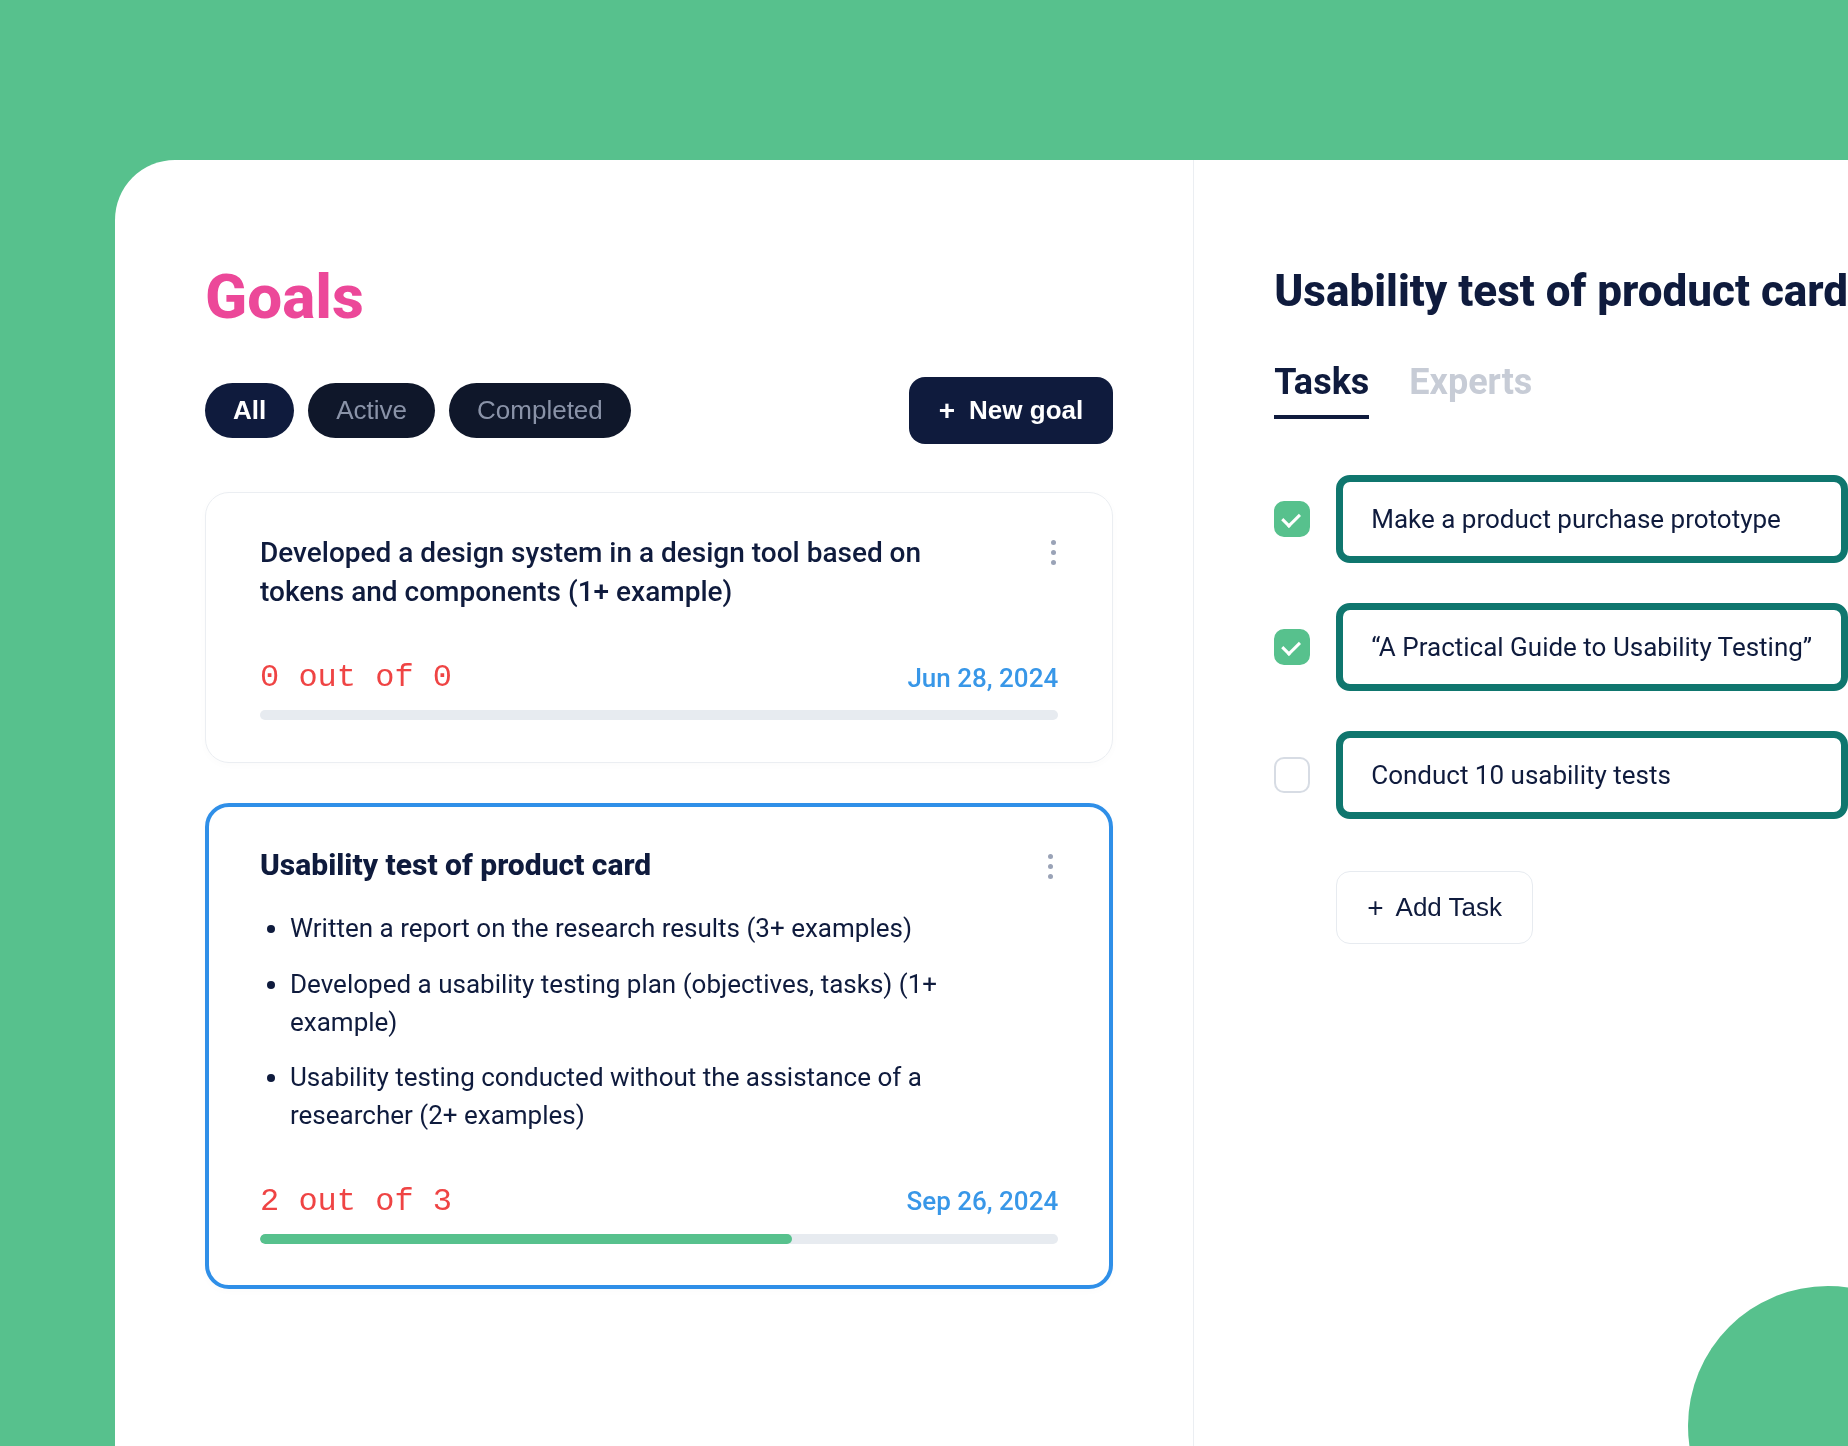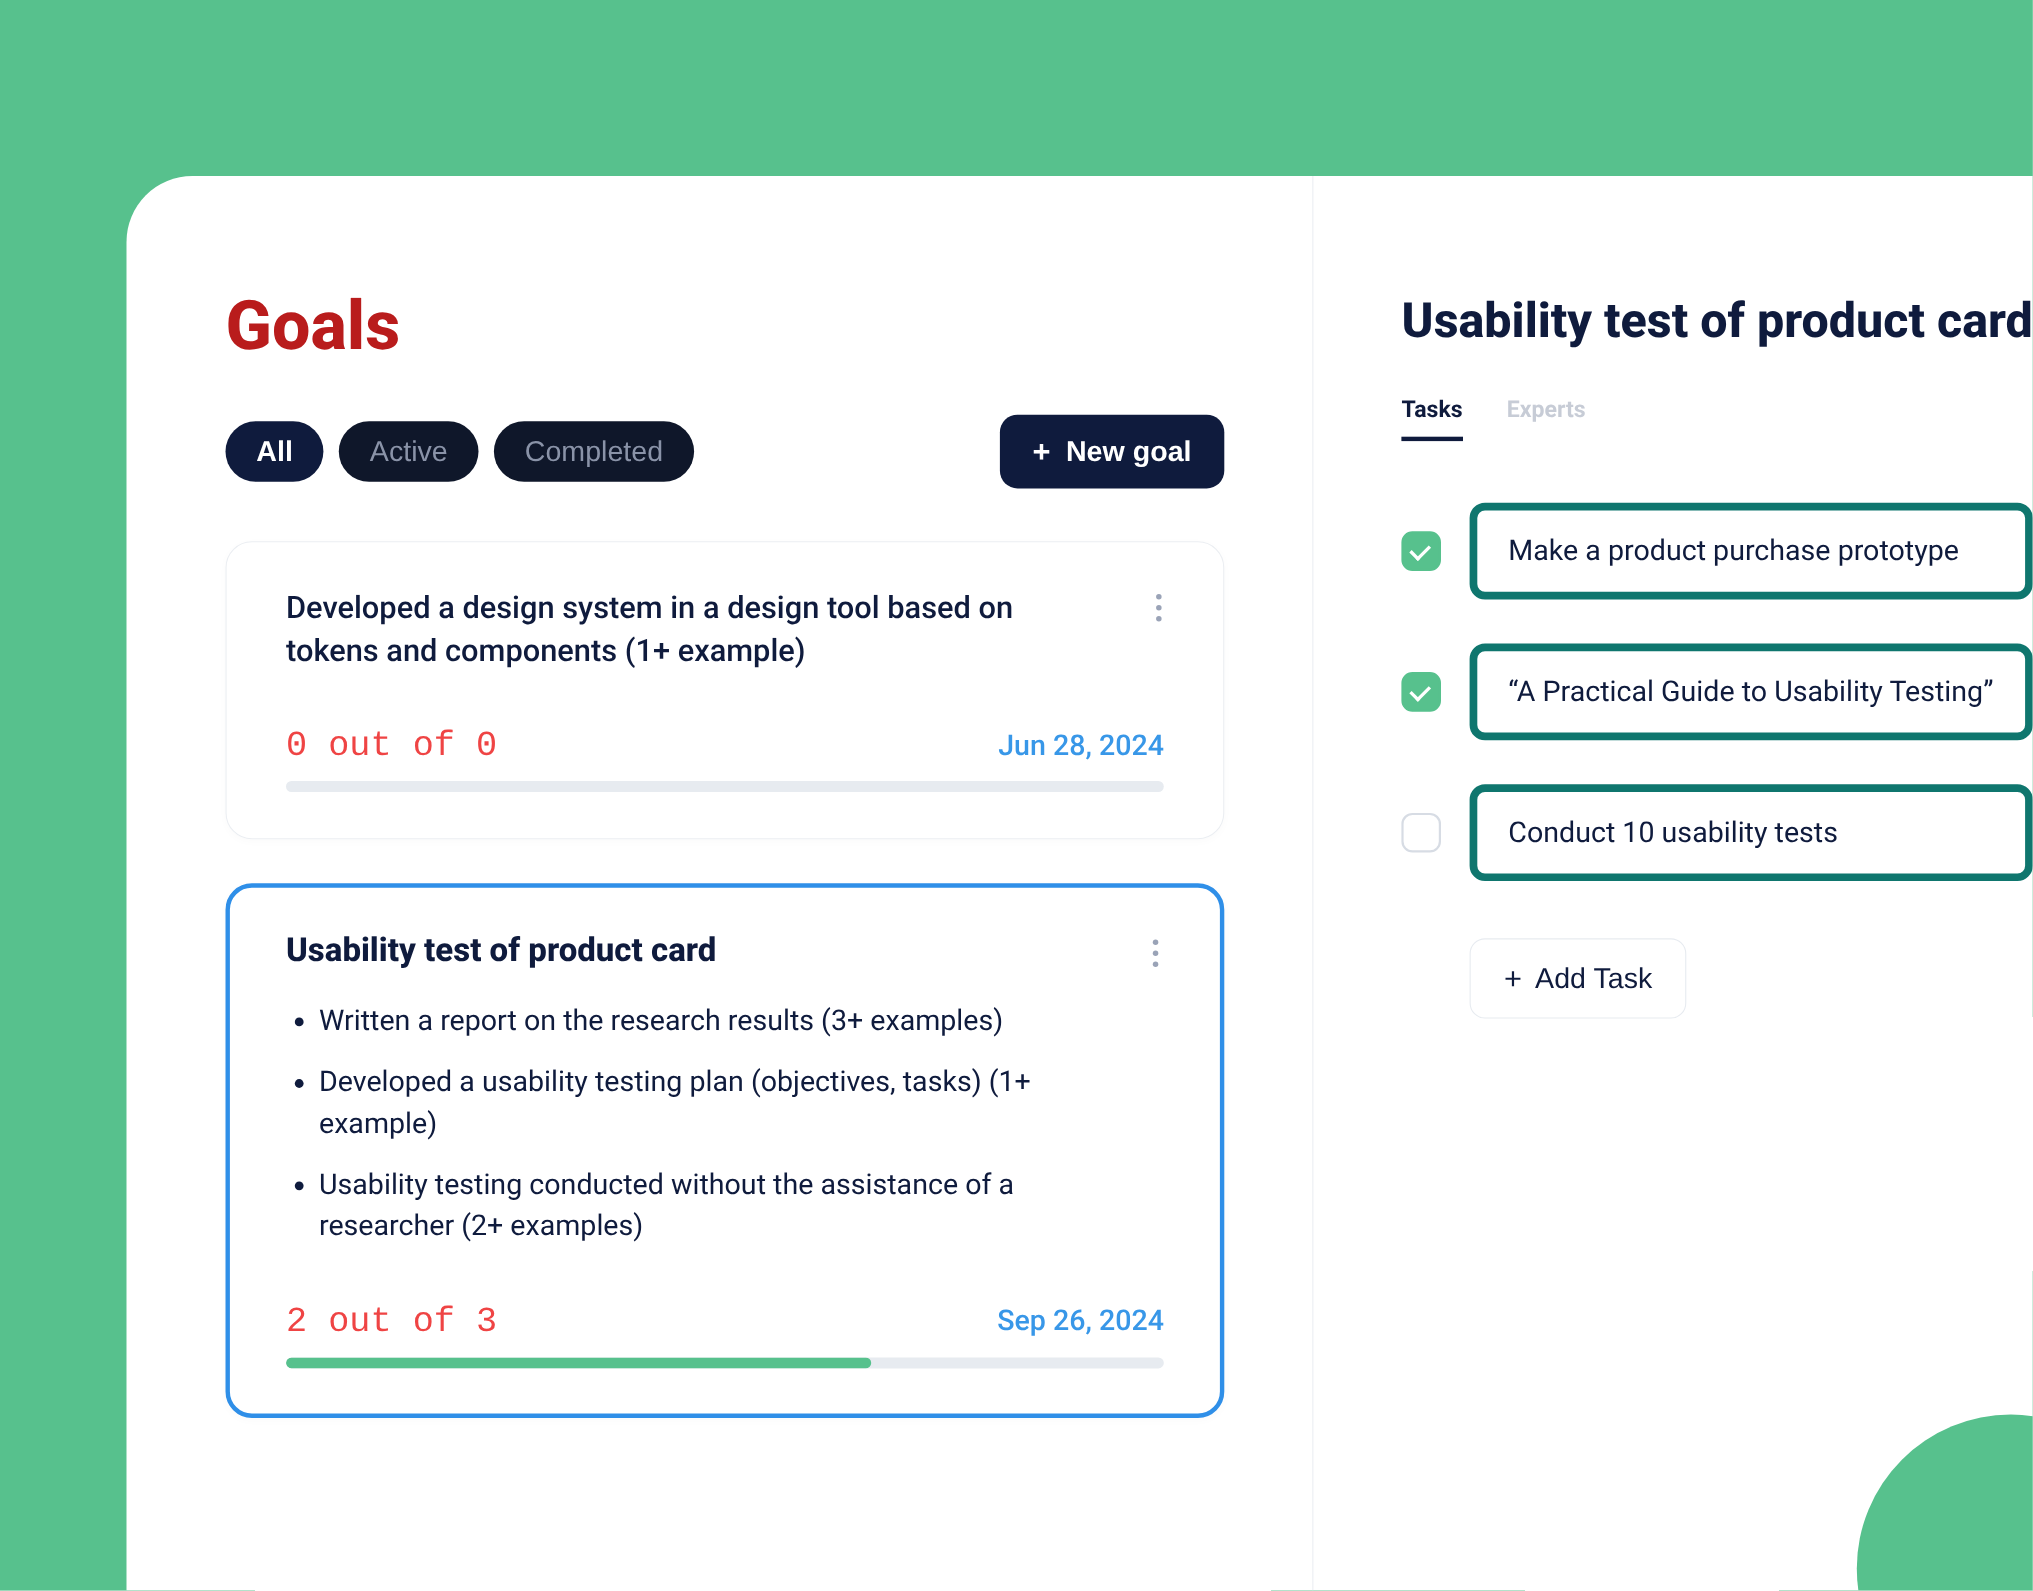--- a/index.html
+++ b/index.html
@@ -27,21 +27,21 @@
     padding: 100px 80px 0 90px;
     border-right: 1px solid #ebeef2;
   }
   .right-panel {
     flex: 1;
     padding: 105px 0 0 80px;
   }
   .page-title {
     font-size: 62px;
     font-weight: 800;
-    color: #b91c1c;
+    color: #ec4899;
     margin-bottom: 44px;
   }
   .toolbar {
     display: flex;
     align-items: center;
     justify-content: space-between;
     margin-bottom: 48px;
   }
   .filters {
     display: flex;
@@ -169,21 +169,21 @@
     color: #0f1b3d;
     margin-bottom: 44px;
     white-space: nowrap;
   }
   .tabs {
     display: flex;
     gap: 40px;
     margin-bottom: 56px;
   }
   .tab {
-    font-size: 21px;
+    font-size: 36px;
     font-weight: 700;
     color: #c7ccd6;
     padding-bottom: 12px;
     cursor: pointer;
   }
   .tab.active {
     color: #0f1b3d;
     border-bottom: 4px solid #0f1b3d;
   }
   .task-row {

